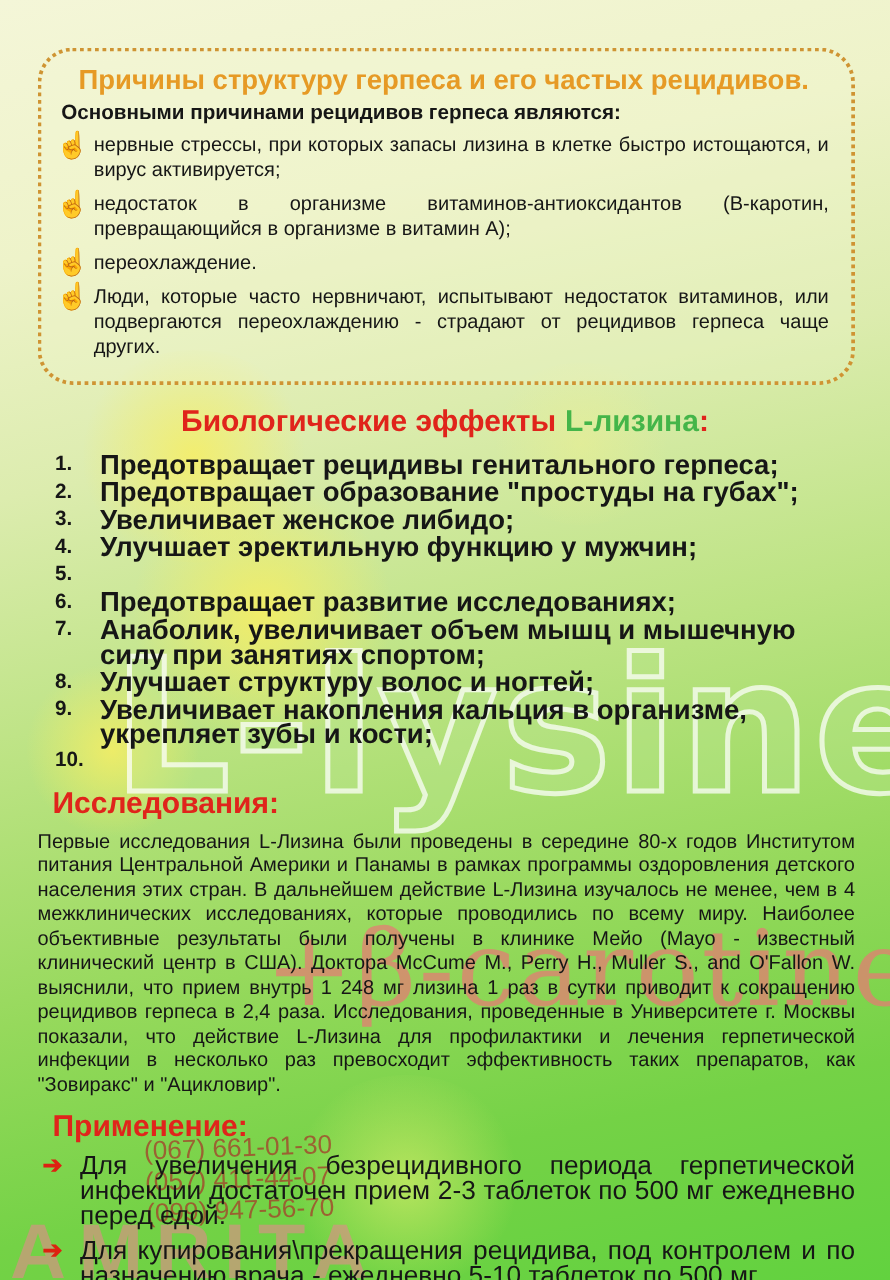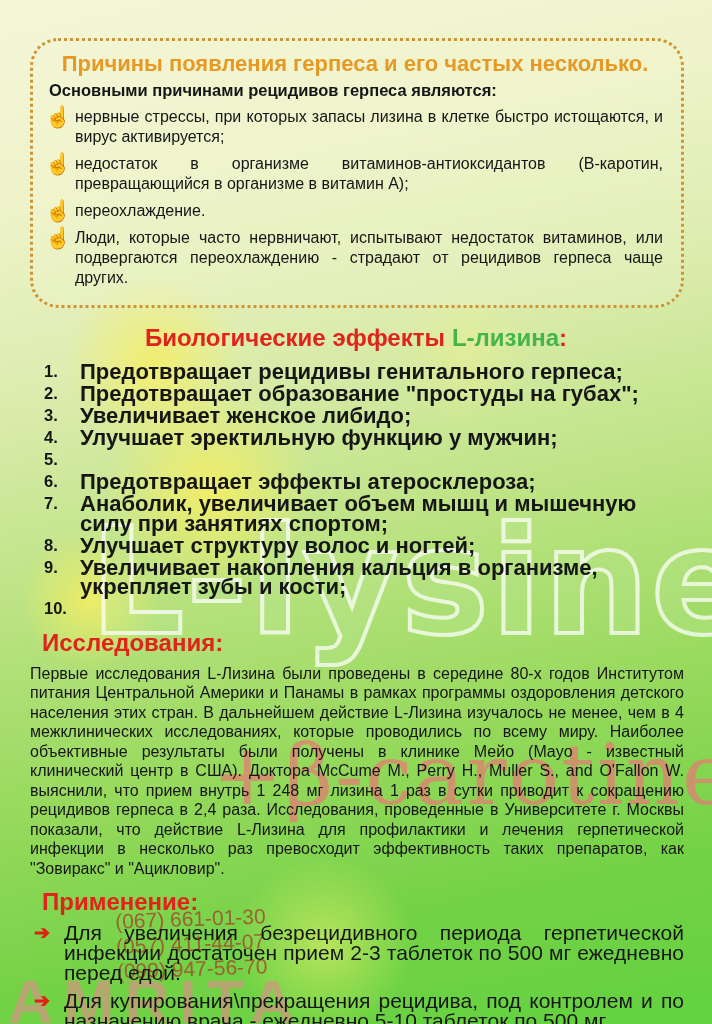--- a/index.html
+++ b/index.html
@@ -78,21 +78,21 @@
   <div class="wm-phones">
     <div>(067) 661-01-30</div>
     <div>(057) 411-44-07</div>
     <div>(099) 947-56-70</div>
   </div>
   <div class="wm-amrita">AMRITA</div>
 
   <div class="content">
 
     <div class="causes-box">
-      <div class="causes-title">Причины появления герпеса и его частых несколько.</div>
+      <div class="causes-title">Причины структуру герпеса и его частых рецидивов.</div>
       <div class="causes-intro">Основными причинами рецидивов герпеса являются:</div>
 
       <div class="cause-item">
         <span class="hand">☝</span>
         <span class="ctext">нервные стрессы, при которых запасы лизина в клетке быстро истощаются, и вирус активируется;</span>
       </div>
       <div class="cause-item">
         <span class="hand">☝</span>
         <span class="ctext">недостаток в организме витаминов-антиоксидантов (В-каротин, превращающийся в организме в витамин А);</span>
       </div>
@@ -125,21 +125,21 @@
         </div>
       <div class="effect-row">
           <span class="num">4.</span>
           <span class="etext">Улучшает эректильную функцию у мужчин;</span>
         </div>
       <div class="effect-row">
           <span class="num">5.</span>
         </div>
       <div class="effect-row">
           <span class="num">6.</span>
-          <span class="etext">Предотвращает эффекты атеросклероза;</span>
+          <span class="etext">Предотвращает развитие исследованиях;</span>
         </div>
       <div class="effect-row">
           <span class="num">7.</span>
           <span class="etext">Анаболик, увеличивает объем мышц и мышечную силу при занятиях спортом;</span>
         </div>
       <div class="effect-row">
           <span class="num">8.</span>
           <span class="etext">Улучшает структуру волос и ногтей;</span>
         </div>
       <div class="effect-row">

